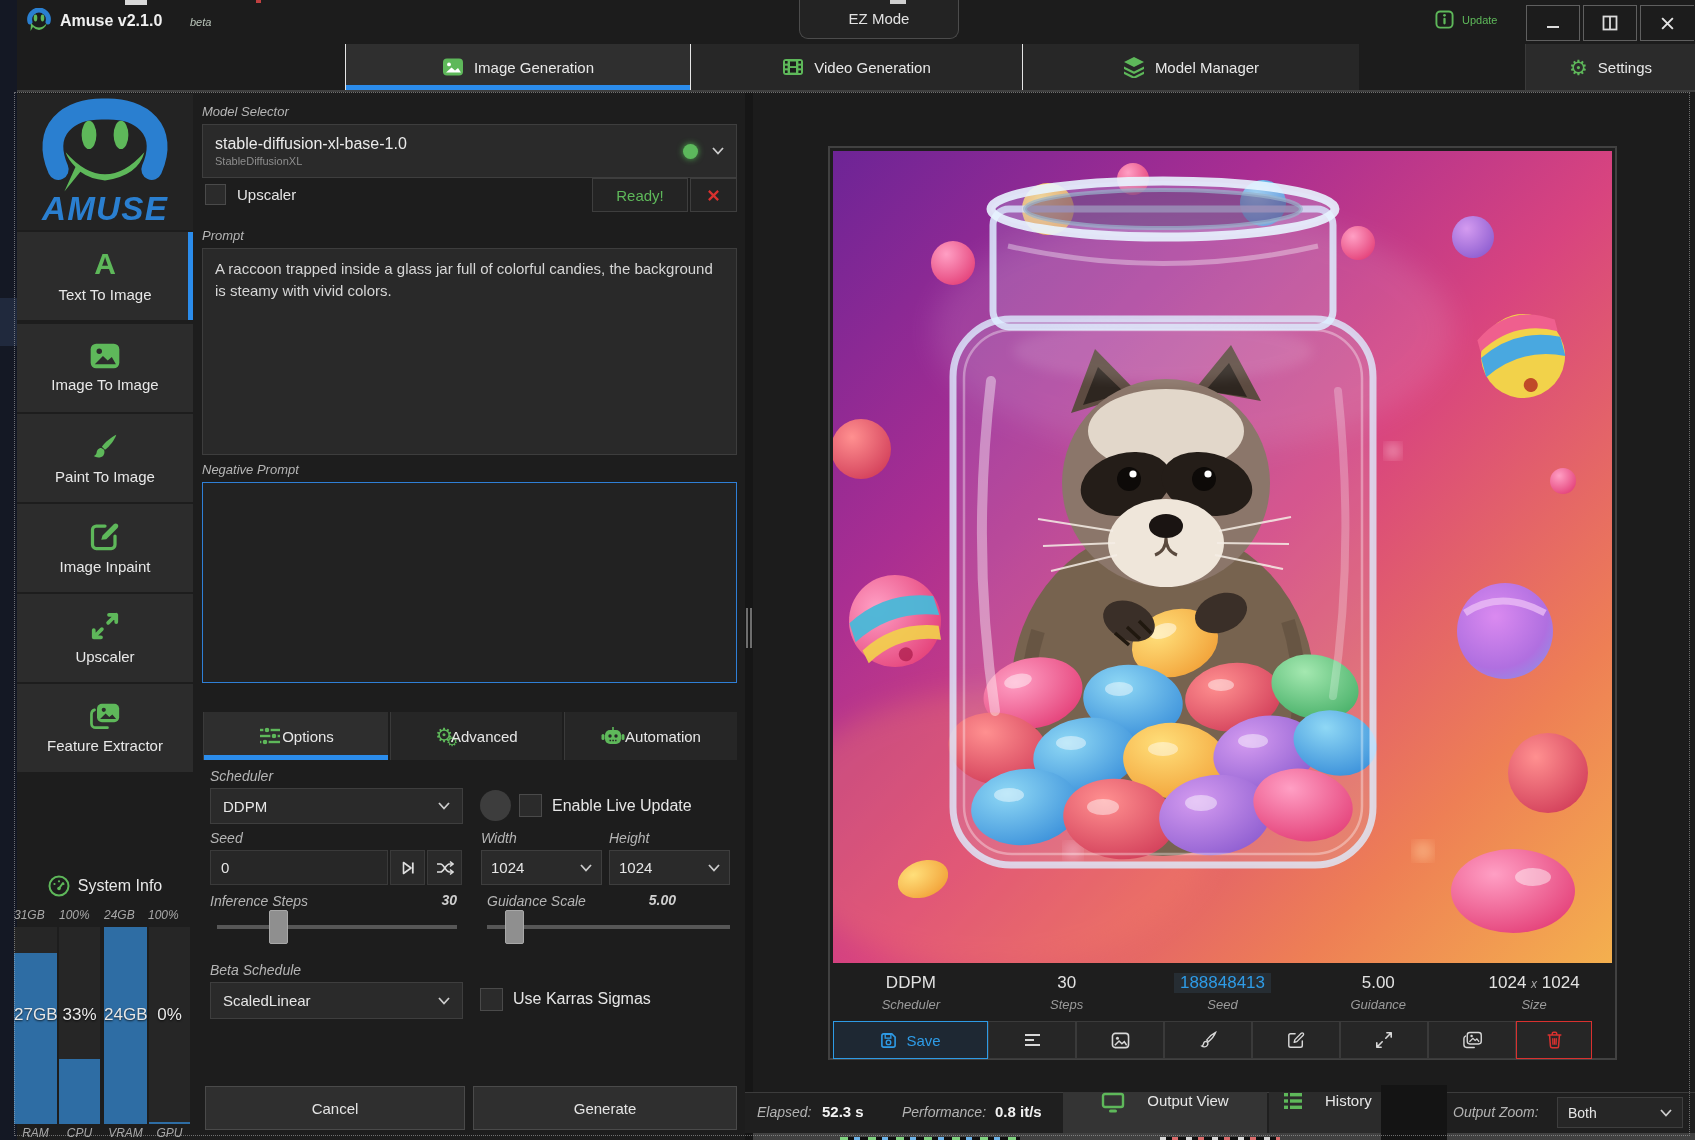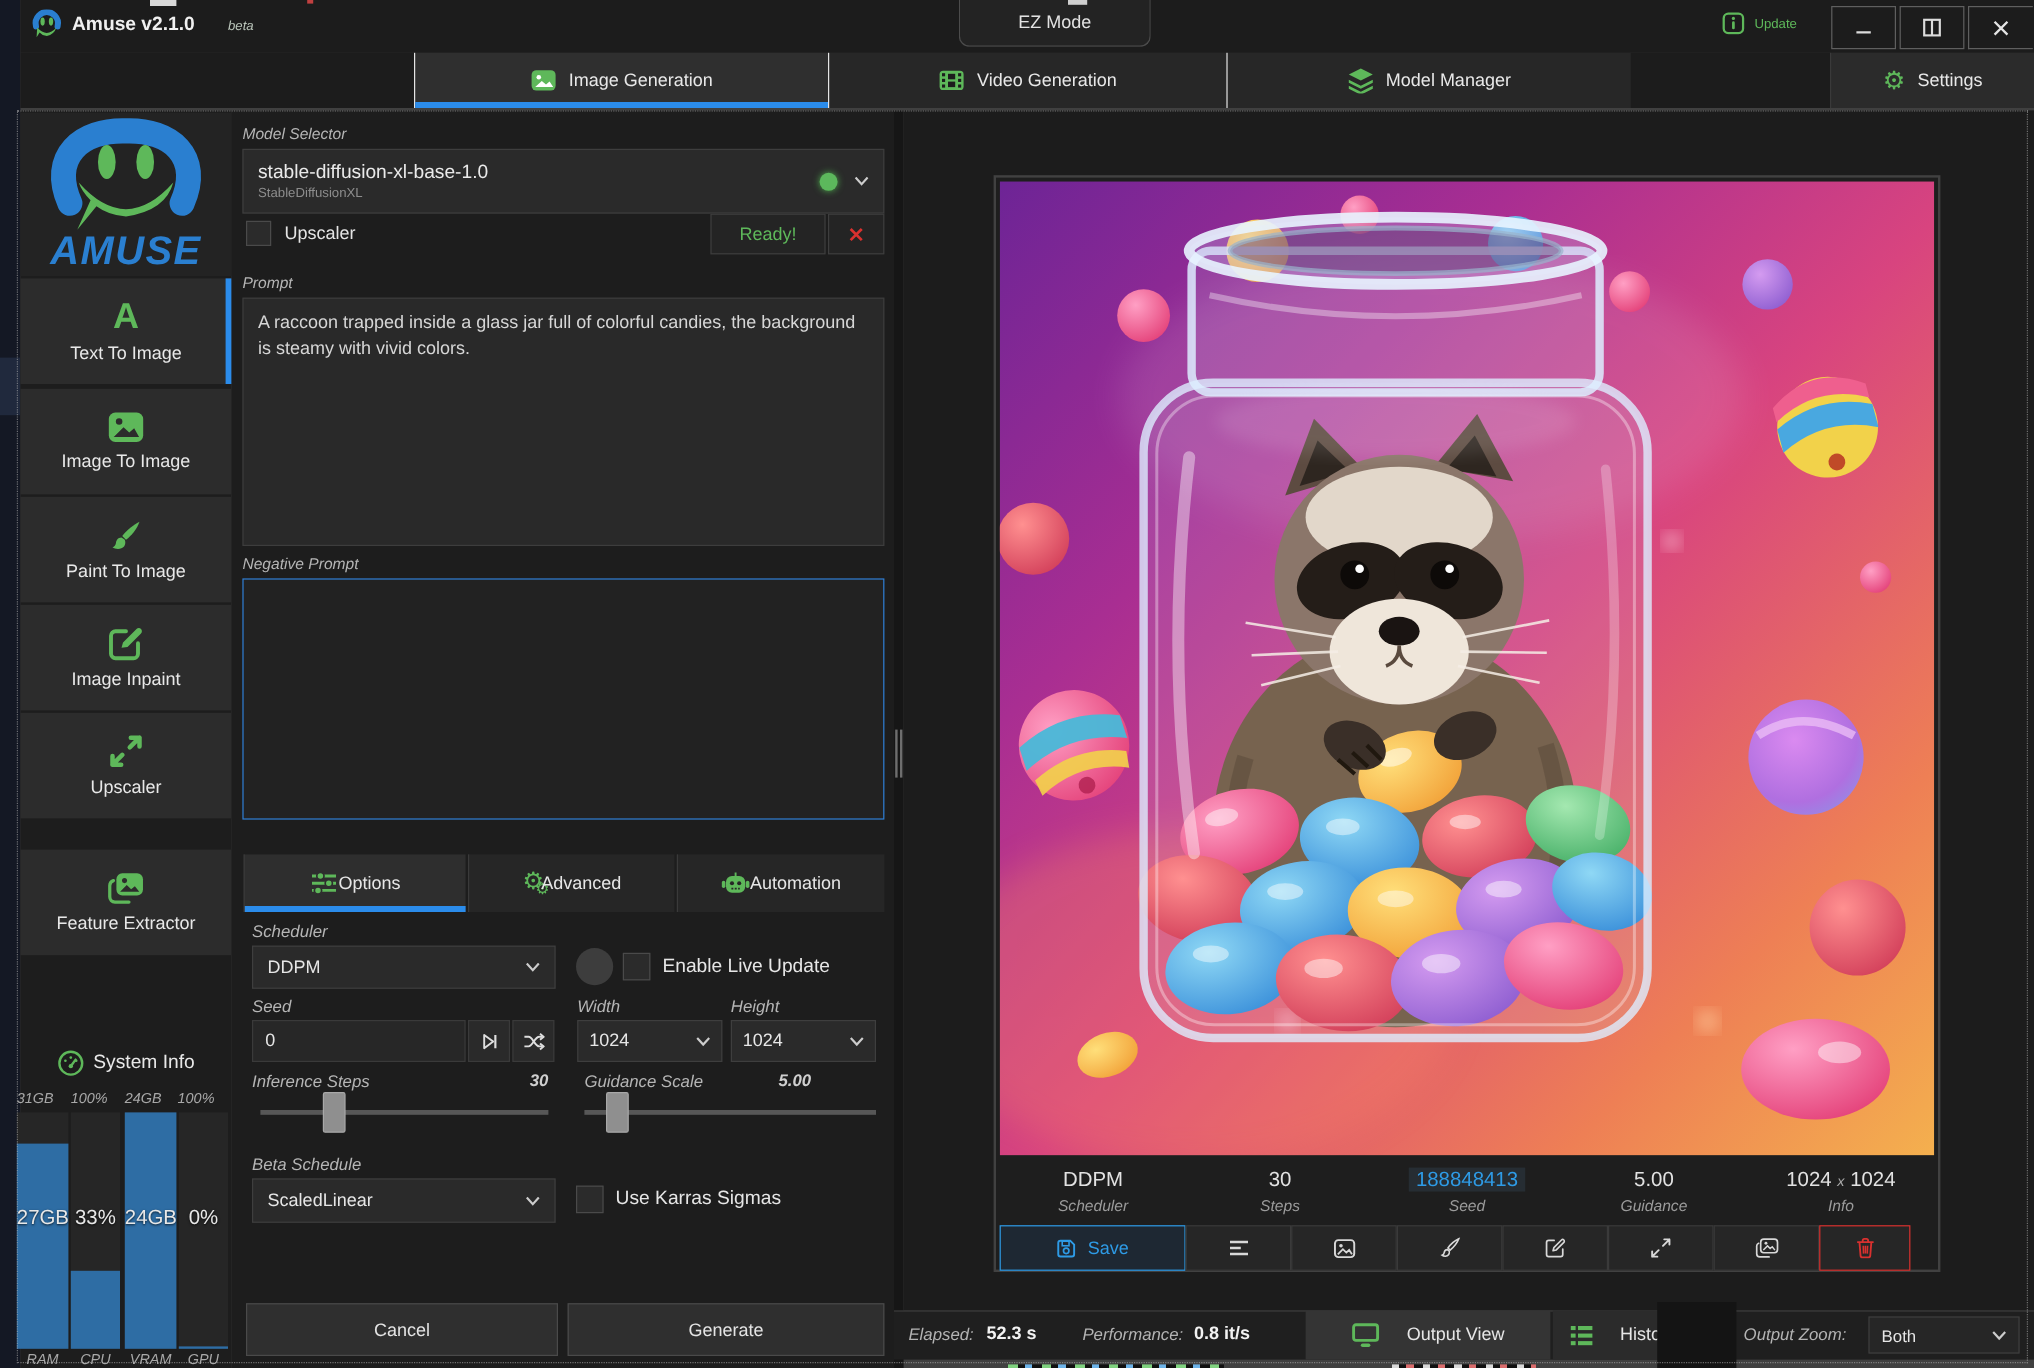--- a/index.html
+++ b/index.html
@@ -47,21 +47,21 @@
   
   .outpanel{left:753px;top:92px;width:942px;height:1000px;background:#1c1c1c;}
   .frame{left:828px;top:146px;width:789px;height:914px;border:2px solid #414141;background:#1e1e1e;}
   .metacell{flex:1;display:flex;flex-direction:column;align-items:center;justify-content:center;gap:4px;}
   .metaval{font-size:17px;color:#e2e2e2;}
   .metalbl{font-size:13px;font-style:italic;color:#9b9b9b;}
   .seedlink{color:#2e9be6;background:#262d33;padding:0 6px;cursor:pointer;}
   .toolbtn{height:38px;background:#262626;border:1px solid #3a3a3a;display:flex;align-items:center;justify-content:center;gap:9px;cursor:pointer;}
   
   .statusbar{left:745px;top:1092px;width:950px;height:41px;background:#1f1f1f;border-top:1px solid #3c3c3c;}
-  .sbtn{position:absolute;top:0;height:41px;display:flex;align-items:center;justify-content:center;gap:22px;font-size:15px;color:#e6e6e6;cursor:pointer;margin-left:25px;}
+  .sbtn{position:absolute;top:0;height:41px;display:flex;align-items:flex-start;justify-content:center;gap:22px;font-size:15px;color:#e6e6e6;cursor:pointer;}
   .dotted{border:1px dotted rgba(180,180,180,.55);pointer-events:none;}
 </style>
 </head>
 <body>
 
 <div id="root">
 
   <div class="abs" style="left:0;top:0;width:17px;height:1140px;background:#141824;"></div>
   <div class="abs" style="left:0;top:298px;width:17px;height:48px;background:#20293d;"></div>
 
@@ -199,21 +199,21 @@
     </div>
     <div class="navitem" style="top:502px;">
       <span>
         <svg width="30" height="30" viewBox="0 0 24 24">
             <path d="M14.5 9.5 L21 3 M21 3 H15.2 M21 3 V8.8" stroke="#5eb85a" stroke-width="3" fill="none" stroke-linecap="round" stroke-linejoin="round"></path>
             <path d="M9.5 14.5 L3 21 M3 21 H8.8 M3 21 V15.2" stroke="#5eb85a" stroke-width="3" fill="none" stroke-linecap="round" stroke-linejoin="round"></path>
           </svg>
       </span>
       <span class="nlabel">Upscaler</span>
     </div>
-    <div class="navitem" style="top:616px;">
+    <div class="navitem" style="top:592px;">
       <span>
         <svg width="32" height="28" viewBox="0 0 26 22">
             <path d="M4.5 6 C3 6.5 2 8 2 9.5 V17 C2 19 3.5 20.5 5.5 20.5 H15" stroke="#5eb85a" stroke-width="2.2" fill="none" stroke-linecap="round"></path>
             <rect x="6.5" y="1" width="18" height="15" rx="4" fill="#5eb85a"></rect>
             <circle cx="12" cy="6" r="1.7" fill="#2c2c2c"></circle>
             <path d="M9 13.5 L13.5 9 L16.5 11.8 L19 9.8 L22 13.5 Z" fill="#2c2c2c"></path>
           </svg>
       </span>
       <span class="nlabel">Feature Extractor</span>
     </div>
@@ -576,21 +576,21 @@
     <div class="metacell">
       <span class="metaval seedlink">188848413</span>
       <span class="metalbl">Seed</span>
     </div>
     <div class="metacell">
       <span class="metaval">5.00</span>
       <span class="metalbl">Guidance</span>
     </div>
     <div class="metacell">
       <span class="metaval"><span>1024</span> <span style="font-size:12px;font-style:italic;color:#a8a8a8;">x</span> <span>1024</span></span>
-      <span class="metalbl">Info</span>
+      <span class="metalbl">Size</span>
     </div>
   </div>
 
   <div class="abs row" style="left:833px;top:1021px;width:779px;height:38px;">
     <div class="toolbtn" style="width:155px;background:#1e2833;border:1px solid #2e9be6;color:#2e9be6;">
       <svg width="17" height="17" viewBox="0 0 18 18">
           <path d="M2 4 C2 2.9 2.9 2 4 2 H12.5 L16 5.5 V14 C16 15.1 15.1 16 14 16 H4 C2.9 16 2 15.1 2 14 Z" stroke="#2e9be6" stroke-width="1.7" fill="none"></path>
           <rect x="5.5" y="2.5" width="6" height="4" stroke="#2e9be6" stroke-width="1.4" fill="none"></rect>
           <circle cx="9" cy="11" r="2.4" stroke="#2e9be6" stroke-width="1.5" fill="none"></circle>
         </svg>

